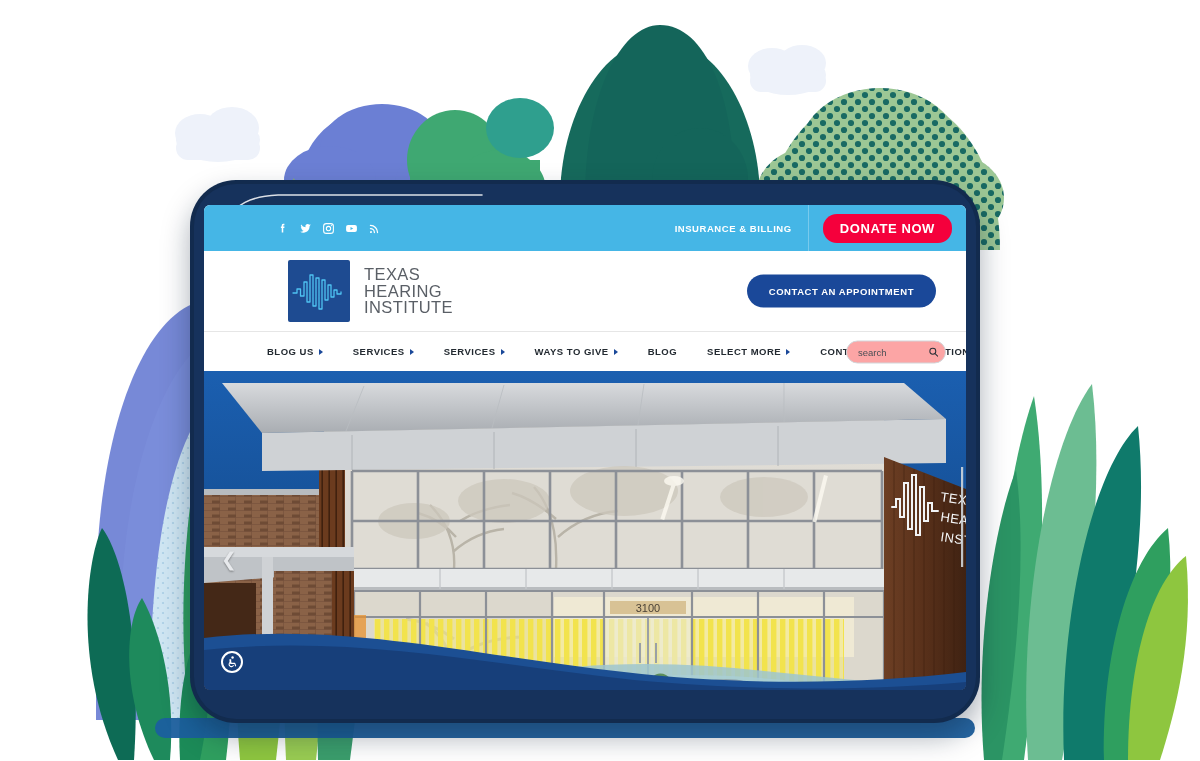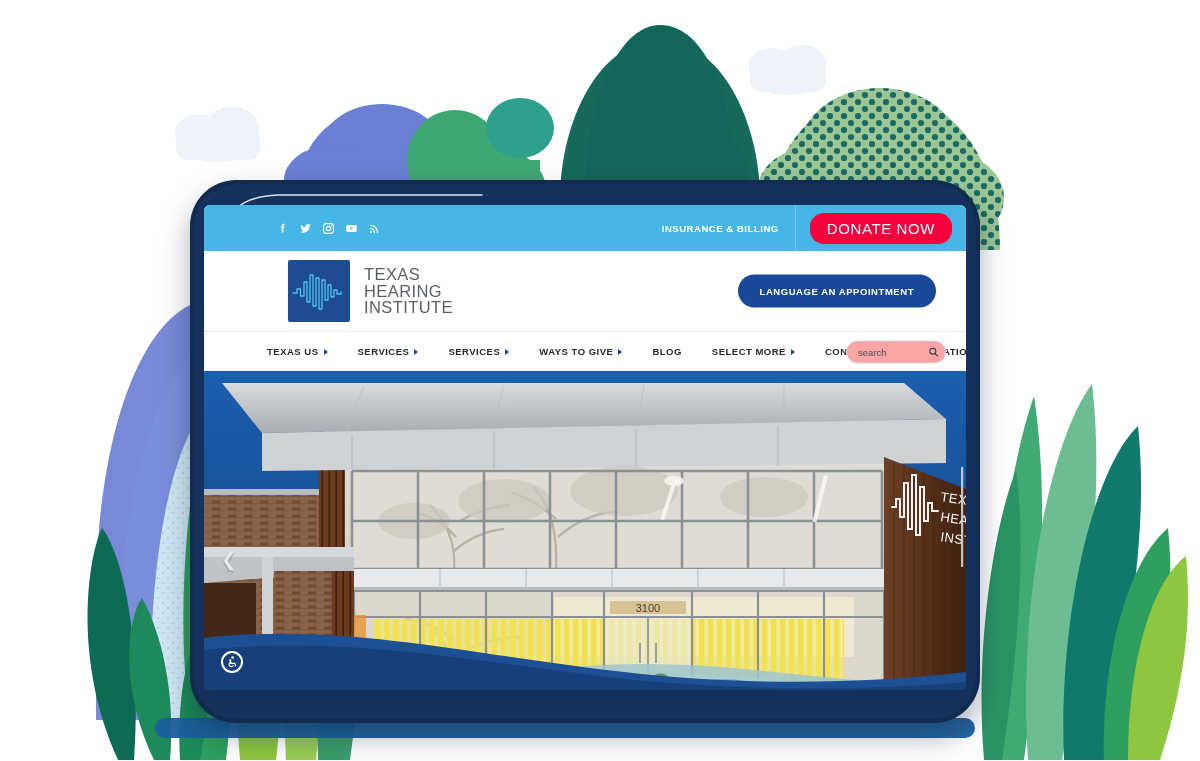--- a/index.html
+++ b/index.html
@@ -65,21 +65,21 @@
     justify-content:center;
   }
   .topnav-item.no-border{ border-left:none; }
   .caret-dn{
     display:inline-block; margin-left:6px; width:0;height:0;
     border-left:3.5px solid transparent;border-right:3.5px solid transparent;
     border-top:4px solid #fff; opacity:.95;
   }
   .donate-wrap{ display:flex; align-items:center; padding:0 14px 0 14px; border-left:1px solid rgba(255,255,255,.28); }
   .donate-btn{
-    background:#f5003c; color:#fff; font-size:15px; font-weight:normal;
+    background:#f5003c; color:#fff; font-size:13px; font-weight:bold;
     letter-spacing:.6px; padding:7px 17px; border-radius:14px; white-space:nowrap;
     border:none; cursor:pointer; font-family:inherit;
   }
 
   
   .logorow{
     position:relative; height:81px; background:#fff; display:flex; align-items:center;
     border-bottom:1px solid #e6e6e6;
   }
   .logo{ display:flex; align-items:center; margin-left:84px; }
@@ -295,27 +295,27 @@
             <svg width="56" height="46" viewBox="0 0 112 92" fill="none" stroke="#4fc3f2" stroke-width="2.6" stroke-linecap="round" stroke-linejoin="round">
               <path d="M4 50 L12 50 L12 42 L19 42 L19 56 L26 56 L26 28 L32 28 L32 68 L38 68 L38 14 L44 14 L44 76 L50 76 L50 20 L56 20 L56 82 L62 82 L62 24 L68 24 L68 64 L74 64 L74 34 L80 34 L80 58 L86 58 L86 44 L92 44 L92 52 L100 52 L100 48"></path>
             </svg>
           </div>
           <div class="logo-text">
             <div>TEXAS</div>
             <div>HEARING</div>
             <div>INSTITUTE</div>
           </div>
         </div>
-        <button class="appt-btn">LANGUAGE AN APPOINTMENT</button>
+        <button class="appt-btn">CONTACT AN APPOINTMENT</button>
       </div>
 
       <div class="mainnav">
         <div class="mainnav-items">
           <div class="nav-item">
-            <span>TEXAS US</span>
+            <span>BLOG US</span>
             <i class="caret-sm"></i>
           </div>
           <div class="nav-item">
             <span>SERVICES</span>
             <i class="caret-sm"></i>
           </div>
           <div class="nav-item">
             <span>SERVICES</span>
             <i class="caret-sm"></i>
           </div>

